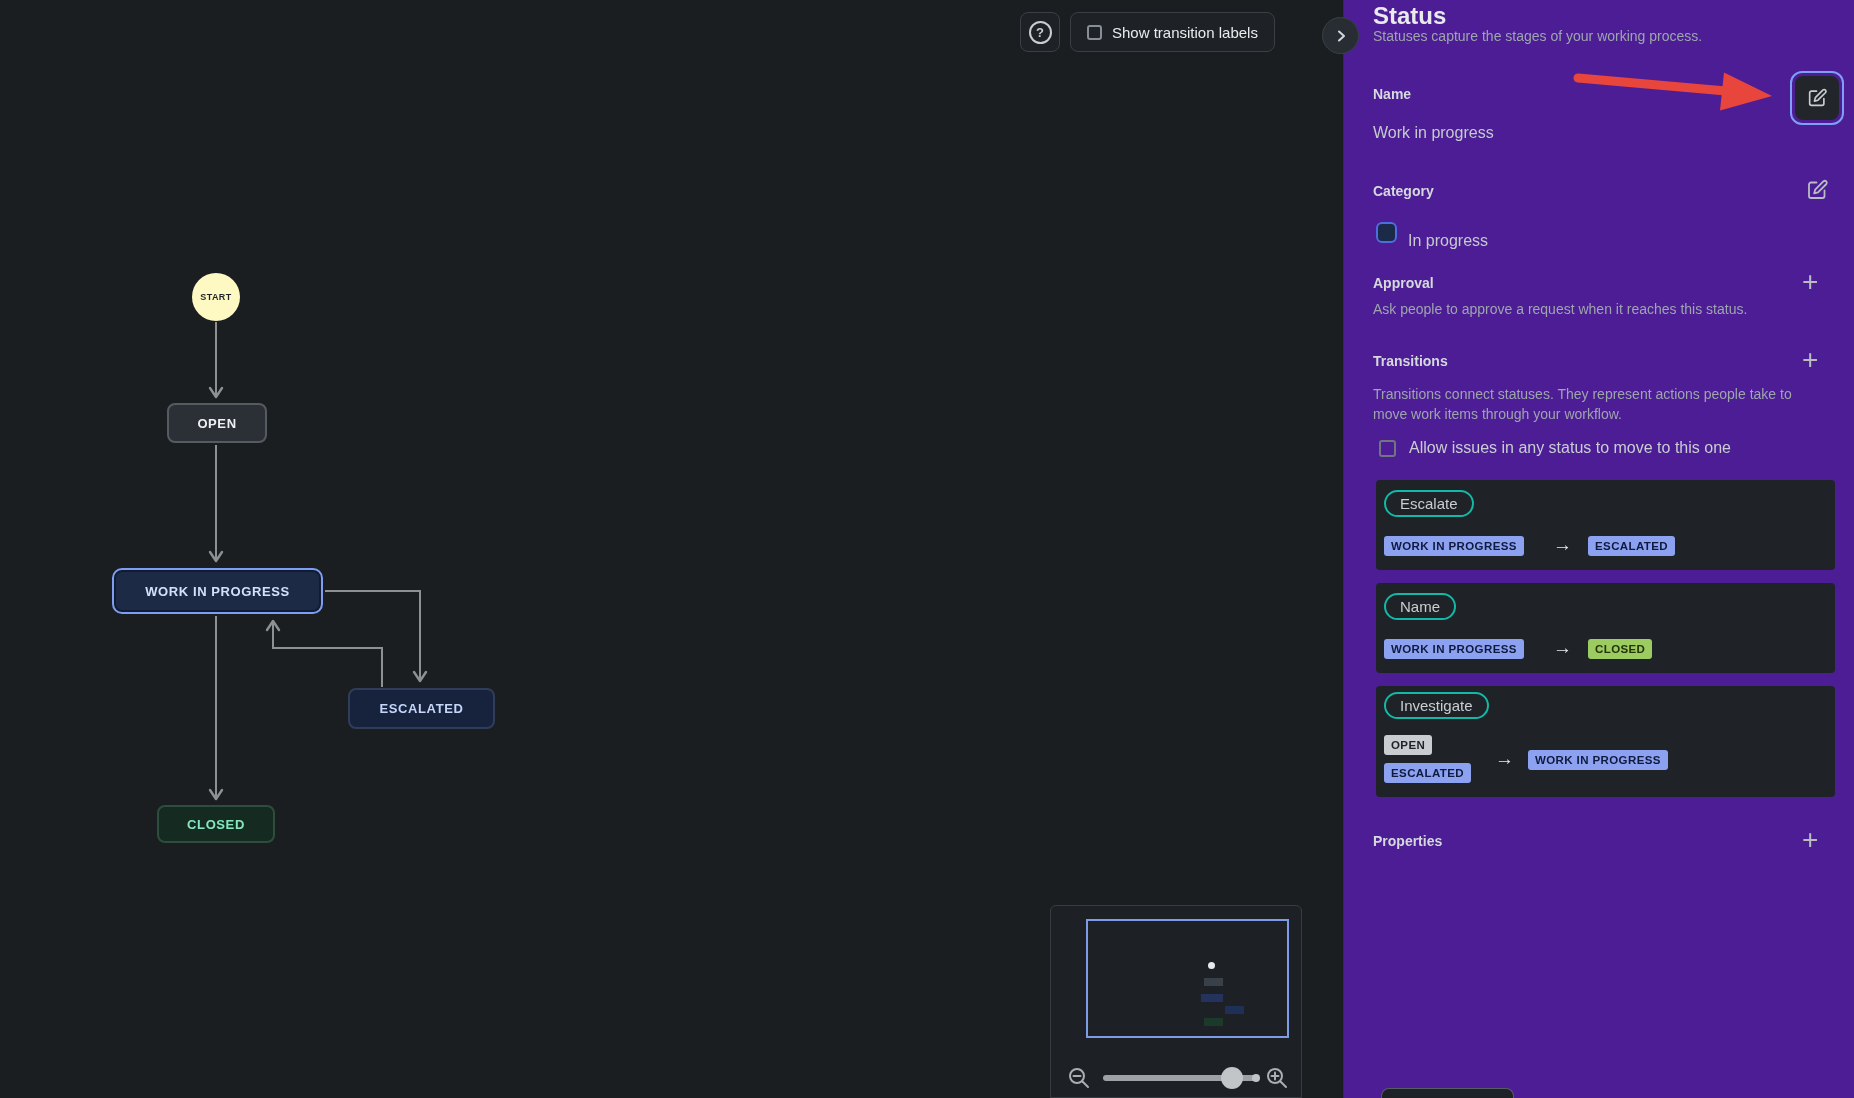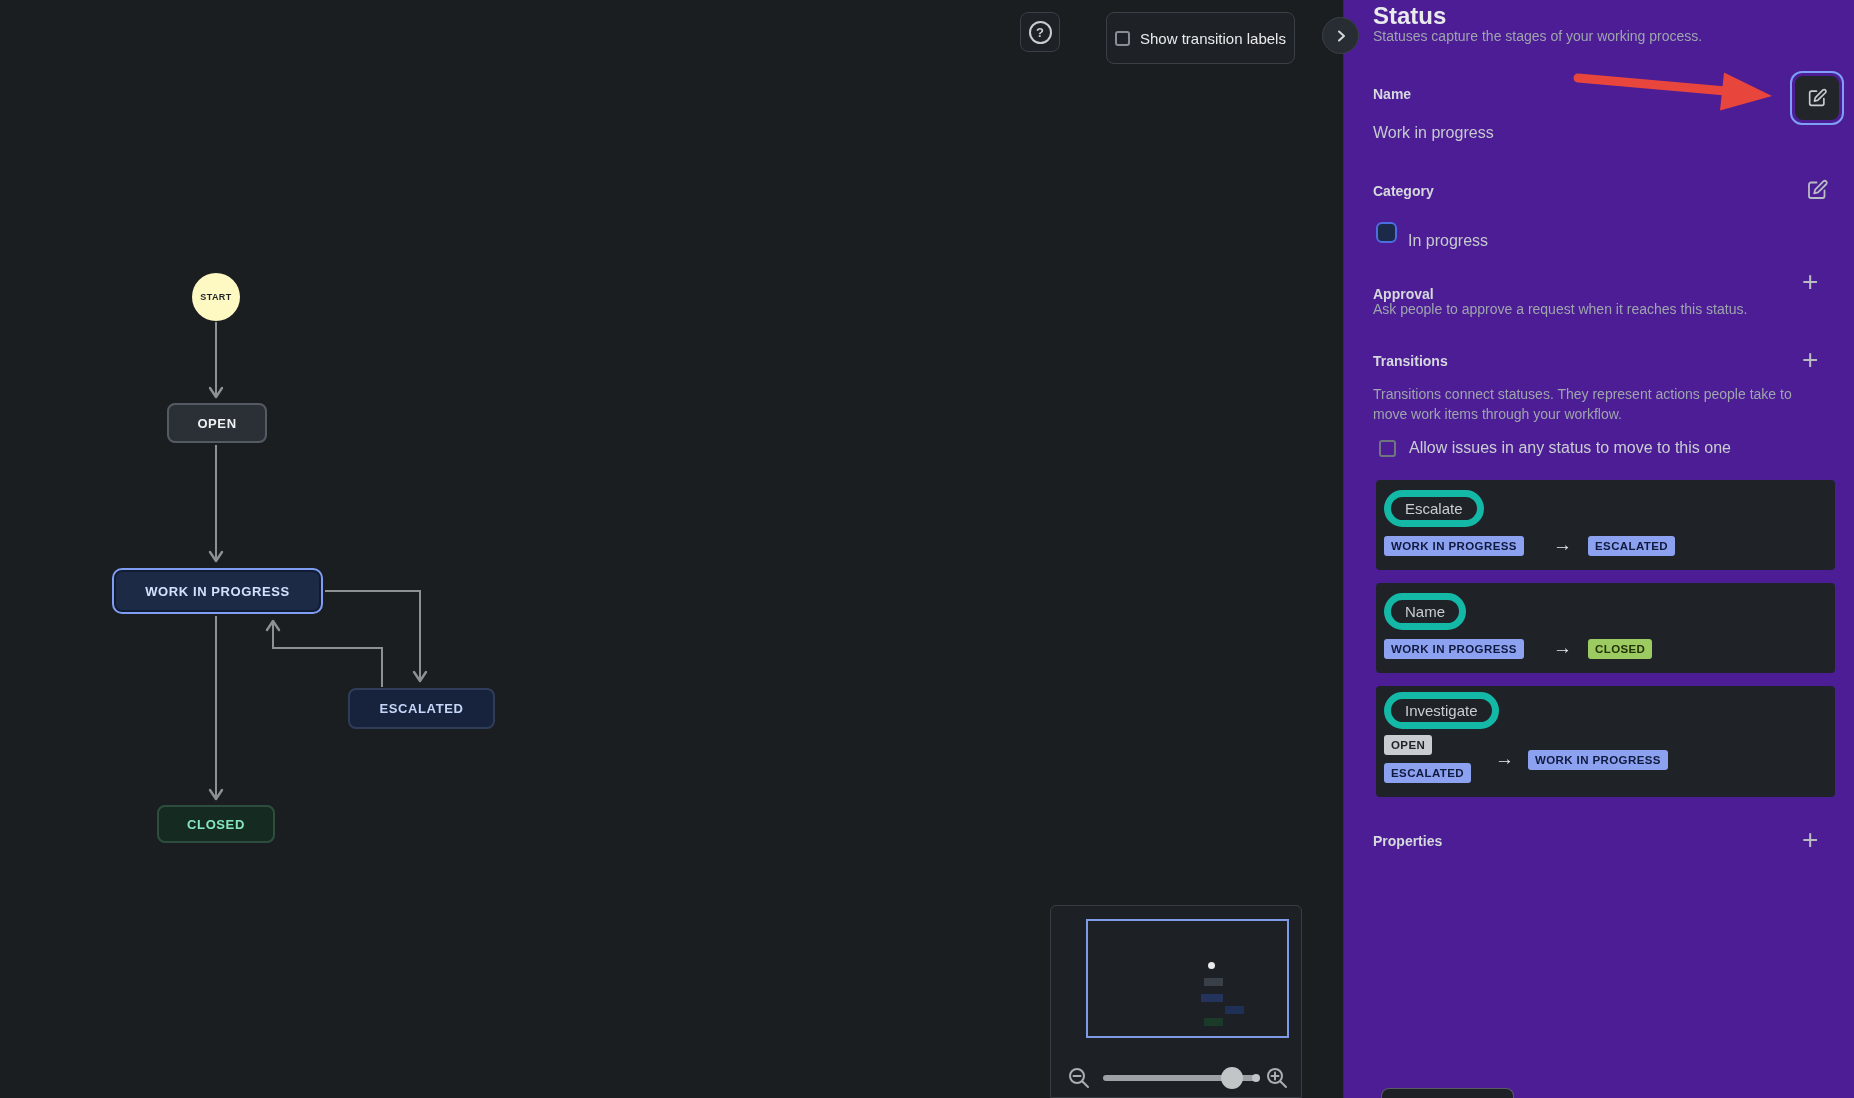--- a/index.html
+++ b/index.html
@@ -29,21 +29,21 @@
   .node-closed { left:157px; top:805px; width:118px; height:38px; border-radius:8px;
                  background:#152a21; border:2px solid #2e4e3d; color:#85e7bd; font-size:13px; }
 
   
   .tool-btn { position:absolute; background:#1e2226; border:1px solid #3a4047; border-radius:8px;
               display:flex; align-items:center; justify-content:center; cursor:pointer; }
   .help-btn { left:1020px; top:12px; width:40px; height:40px; }
   .help-glyph { width:23px; height:23px; border:2px solid #c8cdd2; border-radius:50%;
                 display:flex; align-items:center; justify-content:center;
                 font-size:13px; font-weight:bold; color:#c8cdd2; }
-  .labels-btn { left:1070px; top:12px; height:52px; padding:0 8px; gap:10px;margin-left:36px; }
+  .labels-btn { left:1070px; top:12px; height:40px; padding:0 16px; gap:10px; }
   .checkbox { width:15px; height:15px; border:2px solid #878e97; border-radius:3px; background:transparent; }
   .labels-btn span.lbl { font-size:15px; color:#e9ebed; }
 
   
   .chevron-btn { position:absolute; left:1322px; top:17px; width:37px; height:37px; border-radius:50%;
                  background:#282d33; border:1px solid #3a4046; display:flex; align-items:center;
                  justify-content:center; cursor:pointer; z-index:6; }
 
   
   .minimap { position:absolute; left:1050px; top:905px; width:252px; height:193px;
@@ -83,21 +83,21 @@
   .icon-btn { cursor:pointer; display:flex; align-items:center; justify-content:center; }
   .plus { font-size:28px; font-weight:300; color:#b8bdc2; line-height:20px; cursor:pointer; }
 
   .cat-swatch { left:32px; top:222px; width:21px; height:21px; border-radius:6px;
                 border:2px solid #4c6ee0; background:#1b2a49; cursor:pointer; }
 
   .allow-check { left:35px; top:440px; width:17px; height:17px; border:2px solid #6f767e;
                  border-radius:3px; cursor:pointer; }
 
   .t-card { left:32px; width:459px; background:#1f2327; border-radius:4px; }
-  .pill { position:absolute; left:8px; top:10px; border:7px solid #14b8a6; border-radius:999px;
+  .pill { position:absolute; left:8px; top:10px; border:2px solid #14b8a6; border-radius:999px;
           padding:3px 14px; font-size:15px; color:#c9ced2; cursor:pointer; }
   .loz { position:absolute; height:20px; display:inline-flex; align-items:center; padding:0 7px;
          border-radius:3px; font-size:11.5px; font-weight:bold; letter-spacing:.4px; white-space:nowrap; }
   .loz-blue  { background:#8ca2f0; color:#10193e; }
   .loz-green { background:#9ccb62; color:#233307; }
   .loz-gray  { background:#c9ccd1; color:#1e2125; }
   .t-arrow { position:absolute; font-size:19px; color:#e9ebed; font-weight:bold; }
 
   .partial-bottom { left:37px; top:1088px; width:133px; height:14px; background:#1e2226;
                     border:1px solid #575d64; border-bottom:none; border-radius:8px 8px 0 0; }
@@ -192,21 +192,21 @@
   <div class="p-abs sec-label" style="left:29px; top:183px;">Category</div>
   <div class="p-abs icon-btn" style="left:461px; top:178px;">
     <svg width="24" height="24" viewBox="0 0 24 24">
       <path d="M11.5 4.5H6a2 2 0 0 0-2 2V18a2 2 0 0 0 2 2h11.5a2 2 0 0 0 2-2v-5.5" fill="none" stroke="#b8bdc2" stroke-width="1.8" stroke-linecap="round"></path>
       <path d="M18.6 3.2a2 2 0 0 1 2.8 2.8L13 14.4l-3.8 1 1-3.8 8.4-8.4z" fill="none" stroke="#b8bdc2" stroke-width="1.8" stroke-linejoin="round"></path>
     </svg>
   </div>
   <div class="p-abs cat-swatch"></div>
   <div class="p-abs value-text" style="left:64px; top:224px;margin-top:8px;">In progress</div>
 
-  <div class="p-abs sec-label" style="left:29px; top:286px;">Approval</div>
+  <div class="p-abs sec-label" style="left:29px; top:275px;">Approval</div>
   <div class="p-abs plus" style="left:458px; top:272px;">+</div>
   <div class="p-abs sec-desc" style="left:29px; top:301px; width:470px;">Ask people to approve a request when it reaches this status.</div>
 
   <div class="p-abs sec-label" style="left:29px; top:353px;">Transitions</div>
   <div class="p-abs plus" style="left:458px; top:350px;">+</div>
   <div class="p-abs sec-desc" style="left:29px; top:384px; width:440px; line-height:20px;">Transitions connect statuses. They represent actions people take to move work items through your workflow.</div>
 
   <div class="p-abs allow-check"></div>
   <div class="p-abs value-text" style="left:65px; top:439px; color:#c9ced3;">Allow issues in any status to move to this one</div>
 

